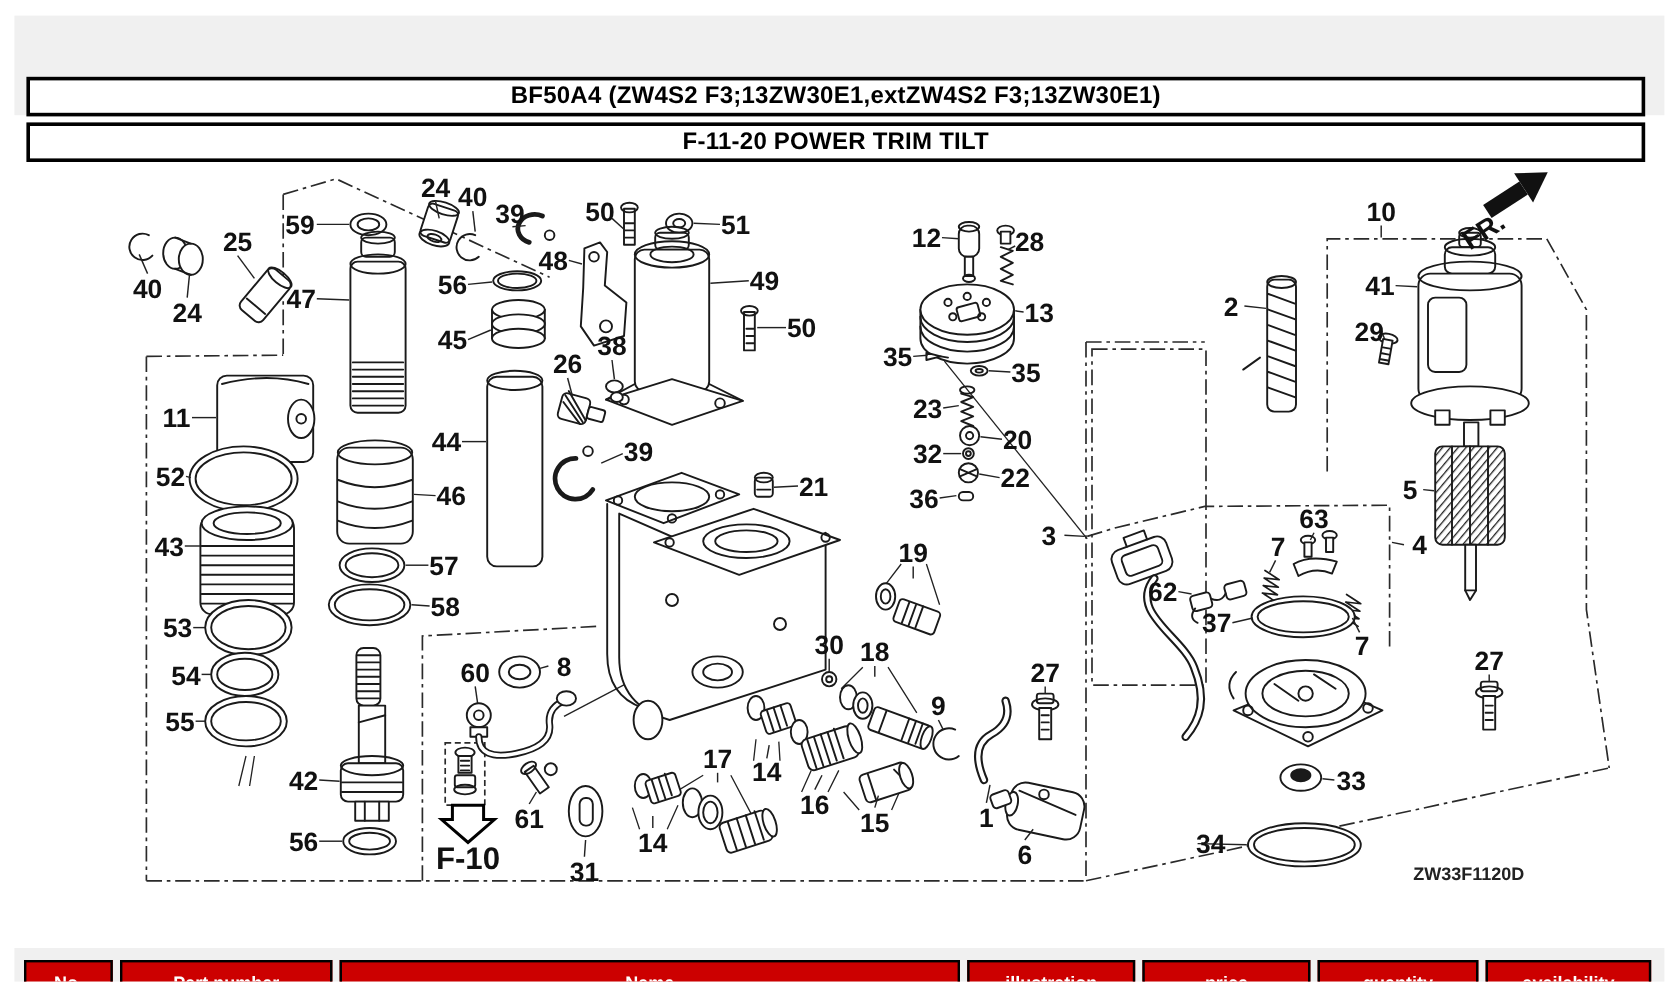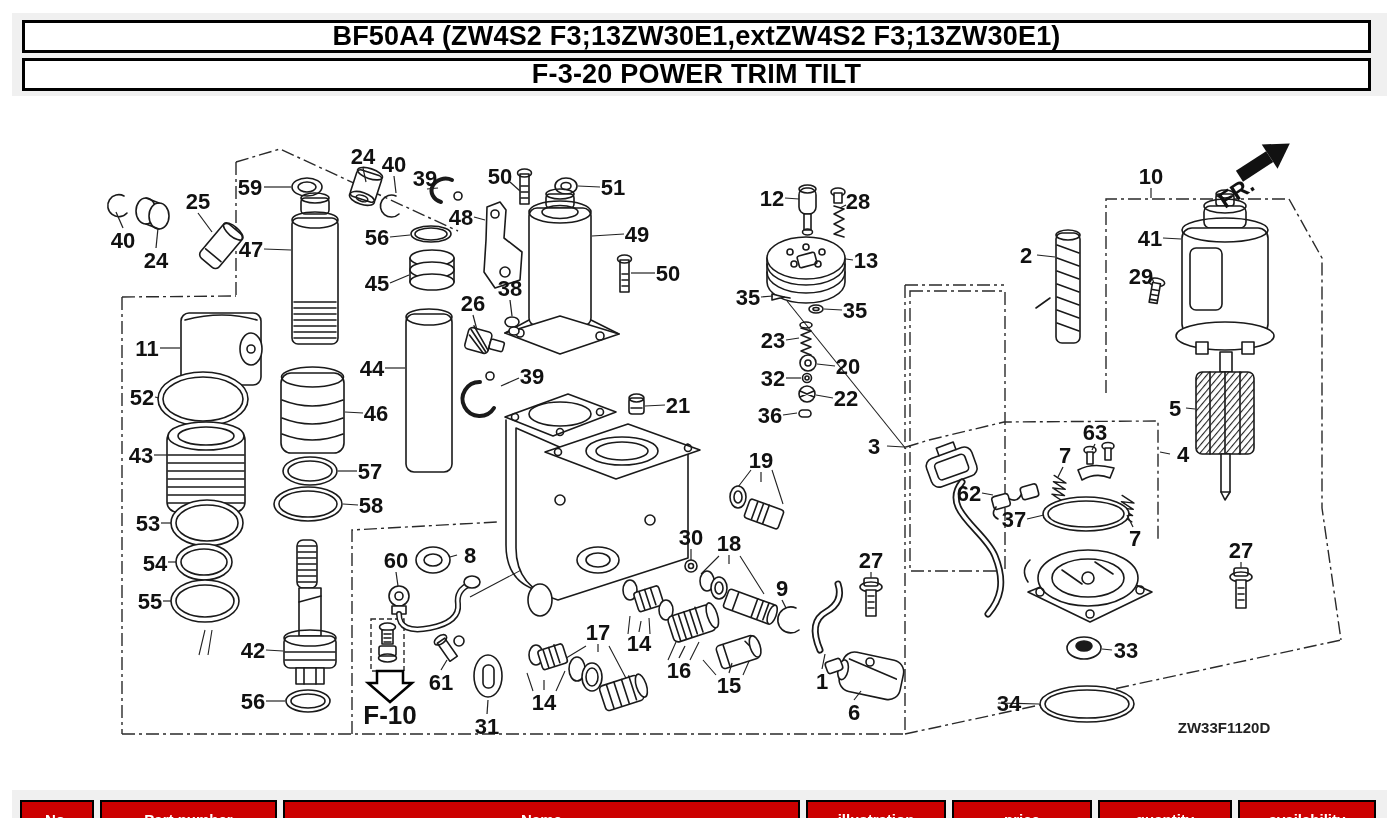--- a/index.html
+++ b/index.html
@@ -5,21 +5,21 @@
   html,body{margin:0;padding:0;}
   body{
     width:1399px;height:818px;position:relative;overflow:hidden;
     background:#ffffff;font-family:"Liberation Sans",sans-serif;color:#000;
   }
   .panel{position:absolute;left:12px;width:1375px;background:#f0f0f0;}
   .panel-top{top:13px;height:83px;}
   .titlebox{
     position:absolute;left:10px;width:1349px;background:#ffffff;border:3px solid #000;
     display:flex;align-items:center;justify-content:center;
-    font-weight:bold;font-size:27px;letter-spacing:0.2px;box-sizing:border-box;
+    font-weight:bold;font-size:20px;letter-spacing:0.2px;box-sizing:border-box;margin-top:44px;
   }
   .titlebox.t1{top:7px;height:33px;}
   .titlebox.t2{top:45px;height:33px;}
   #diagram{position:absolute;left:0;top:96px;width:1399px;height:694px;}
   .panel-bottom{top:790px;height:28px;overflow:hidden;}
   .hdr-row{position:absolute;left:8px;top:10px;display:flex;}
   .hdr-cell{
     background:#cc0000;border:2px solid #000;color:#fff;font-weight:bold;font-size:15px;
     text-align:center;padding-top:9px;height:34px;margin-right:6px;box-sizing:border-box;
     white-space:nowrap;overflow:hidden;
@@ -36,21 +36,21 @@
   .code-label{font:bold 15px "Liberation Sans",sans-serif;fill:#222;text-anchor:middle;}
 </style>
 </head>
 <body>
 
 <div class="panel panel-top">
   <div class="titlebox t1">
     <span>BF50A4 (ZW4S2 F3;13ZW30E1,extZW4S2 F3;13ZW30E1)</span>
   </div>
   <div class="titlebox t2">
-    <span>F-3-20 POWER TRIM TILT</span>
+    <span>F-11-20 POWER TRIM TILT</span>
   </div>
 </div>
 
 <svg id="diagram" viewBox="0 96 1399 694" xmlns="http://www.w3.org/2000/svg">
   <defs>
     <pattern id="hatch" width="5" height="5" patternUnits="userSpaceOnUse" patternTransform="rotate(40)">
       <rect width="5" height="5" fill="#ffffff"></rect>
       <line x1="0" y1="0" x2="0" y2="5" stroke="#222" stroke-width="2.2"></line>
     </pattern>
   </defs>

